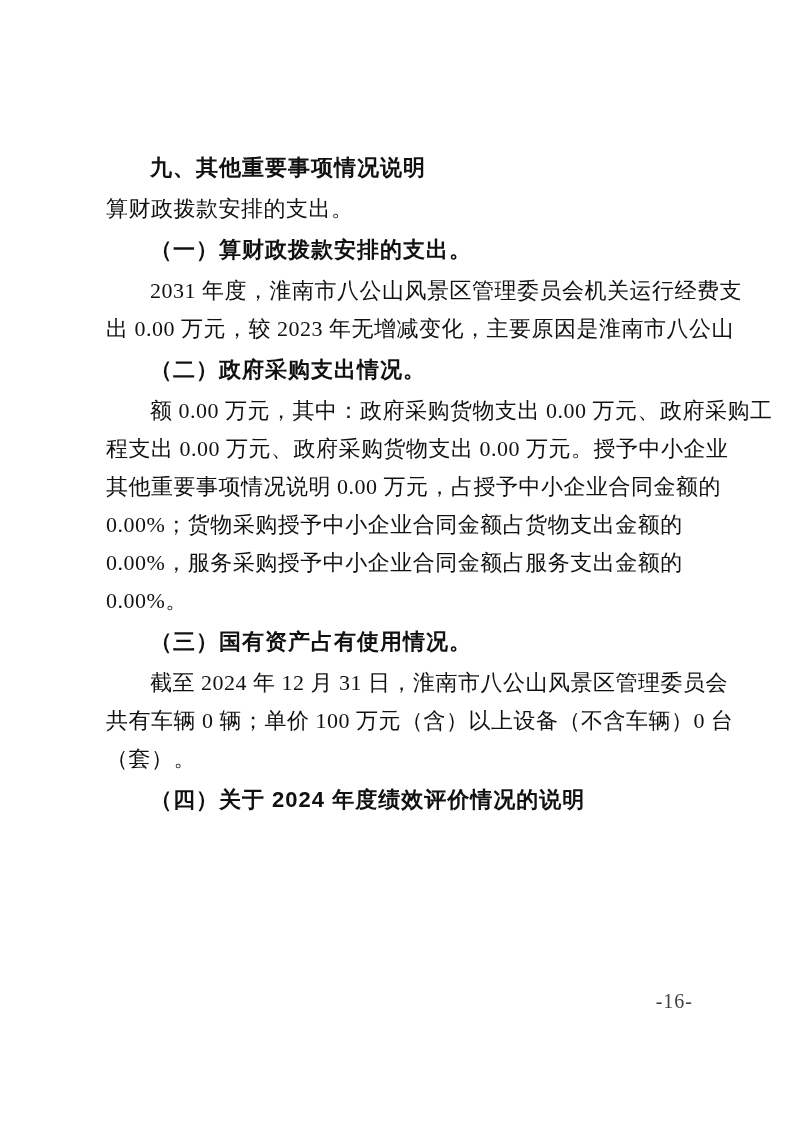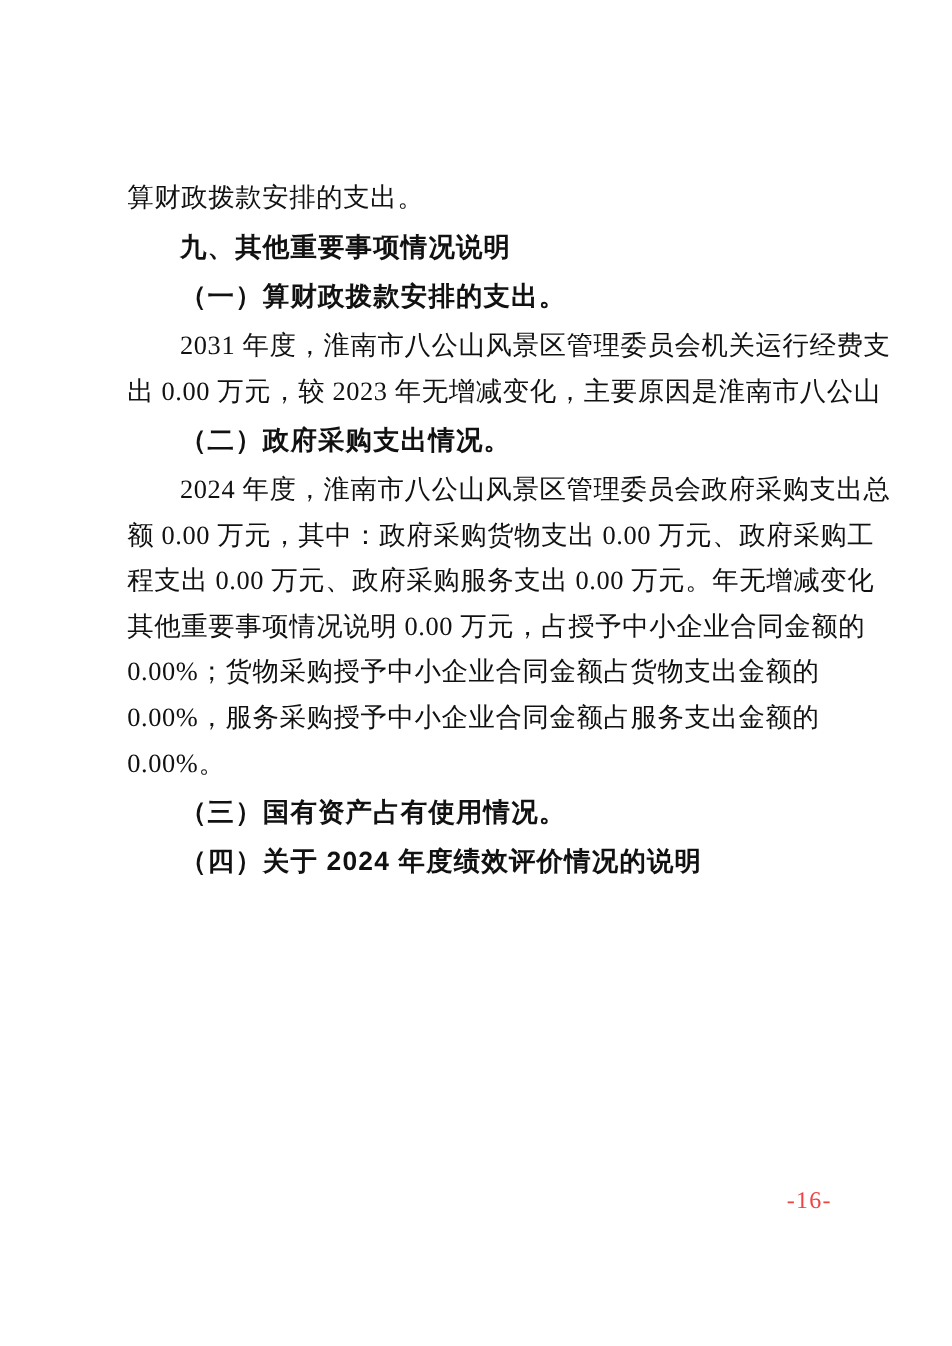--- a/index.html
+++ b/index.html
@@ -39,54 +39,58 @@
   .indent-first > .line:first-child {
     text-indent: 44px;
   }
   .page-number {
     position: absolute;
     top: 990px;
     right: 100px;
     font-size: 20px;
     letter-spacing: 1px;
     font-family: "Liberation Serif", "DejaVu Serif", serif;
-    color: #ef4444;
+    color: #404040;
   }
 </style>
 </head>
 <body>
 
 <div class="page">
   <div class="content" id="doc-content">
+      <div class="block block-heading indent-first">
+        <div class="line">九、其他重要事项情况说明</div>
+      </div>
       <div class="block block-body">
         <div class="line">算财政拨款安排的支出。</div>
-      </div>
-      <div class="block block-heading indent-first">
-        <div class="line">九、其他重要事项情况说明</div>
       </div>
       <div class="block block-heading indent-first">
         <div class="line">（一）算财政拨款安排的支出。</div>
       </div>
       <div class="block block-body indent-first">
         <div class="line">2031 年度，淮南市八公山风景区管理委员会机关运行经费支</div>
         <div class="line">出 0.00 万元，较 2023 年无增减变化，主要原因是淮南市八公山</div>
       </div>
       <div class="block block-heading indent-first">
         <div class="line">（二）政府采购支出情况。</div>
       </div>
       <div class="block block-body indent-first">
-        <div class="line">2024 年度，淮南市八公山风景区管理委员会政府采购支出总</div>
         <div class="line">额 0.00 万元，其中：政府采购货物支出 0.00 万元、政府采购工</div>
-        <div class="line">程支出 0.00 万元、政府采购服务支出 0.00 万元。年无增减变化</div>
+        <div class="line">程支出 0.00 万元、政府采购货物支出 0.00 万元。授予中小企业</div>
         <div class="line">其他重要事项情况说明 0.00 万元，占授予中小企业合同金额的</div>
         <div class="line">0.00%；货物采购授予中小企业合同金额占货物支出金额的</div>
         <div class="line">0.00%，服务采购授予中小企业合同金额占服务支出金额的</div>
         <div class="line">0.00%。</div>
       </div>
       <div class="block block-heading indent-first">
         <div class="line">（三）国有资产占有使用情况。</div>
+      </div>
+      <div class="block block-body indent-first">
+        <div class="line">截至 2024 年 12 月 31 日，淮南市八公山风景区管理委员会</div>
+        <div class="line">共有车辆 0 辆；单价 100 万元（含）以上设备（不含车辆）0 台</div>
+        <div class="line">（套）。</div>
       </div>
       <div class="block block-heading indent-first">
         <div class="line">（四）关于 2024 年度绩效评价情况的说明</div>
       </div>
     </div>
   <div class="page-number">-16-</div>
 </div>
 
 </body></html>

